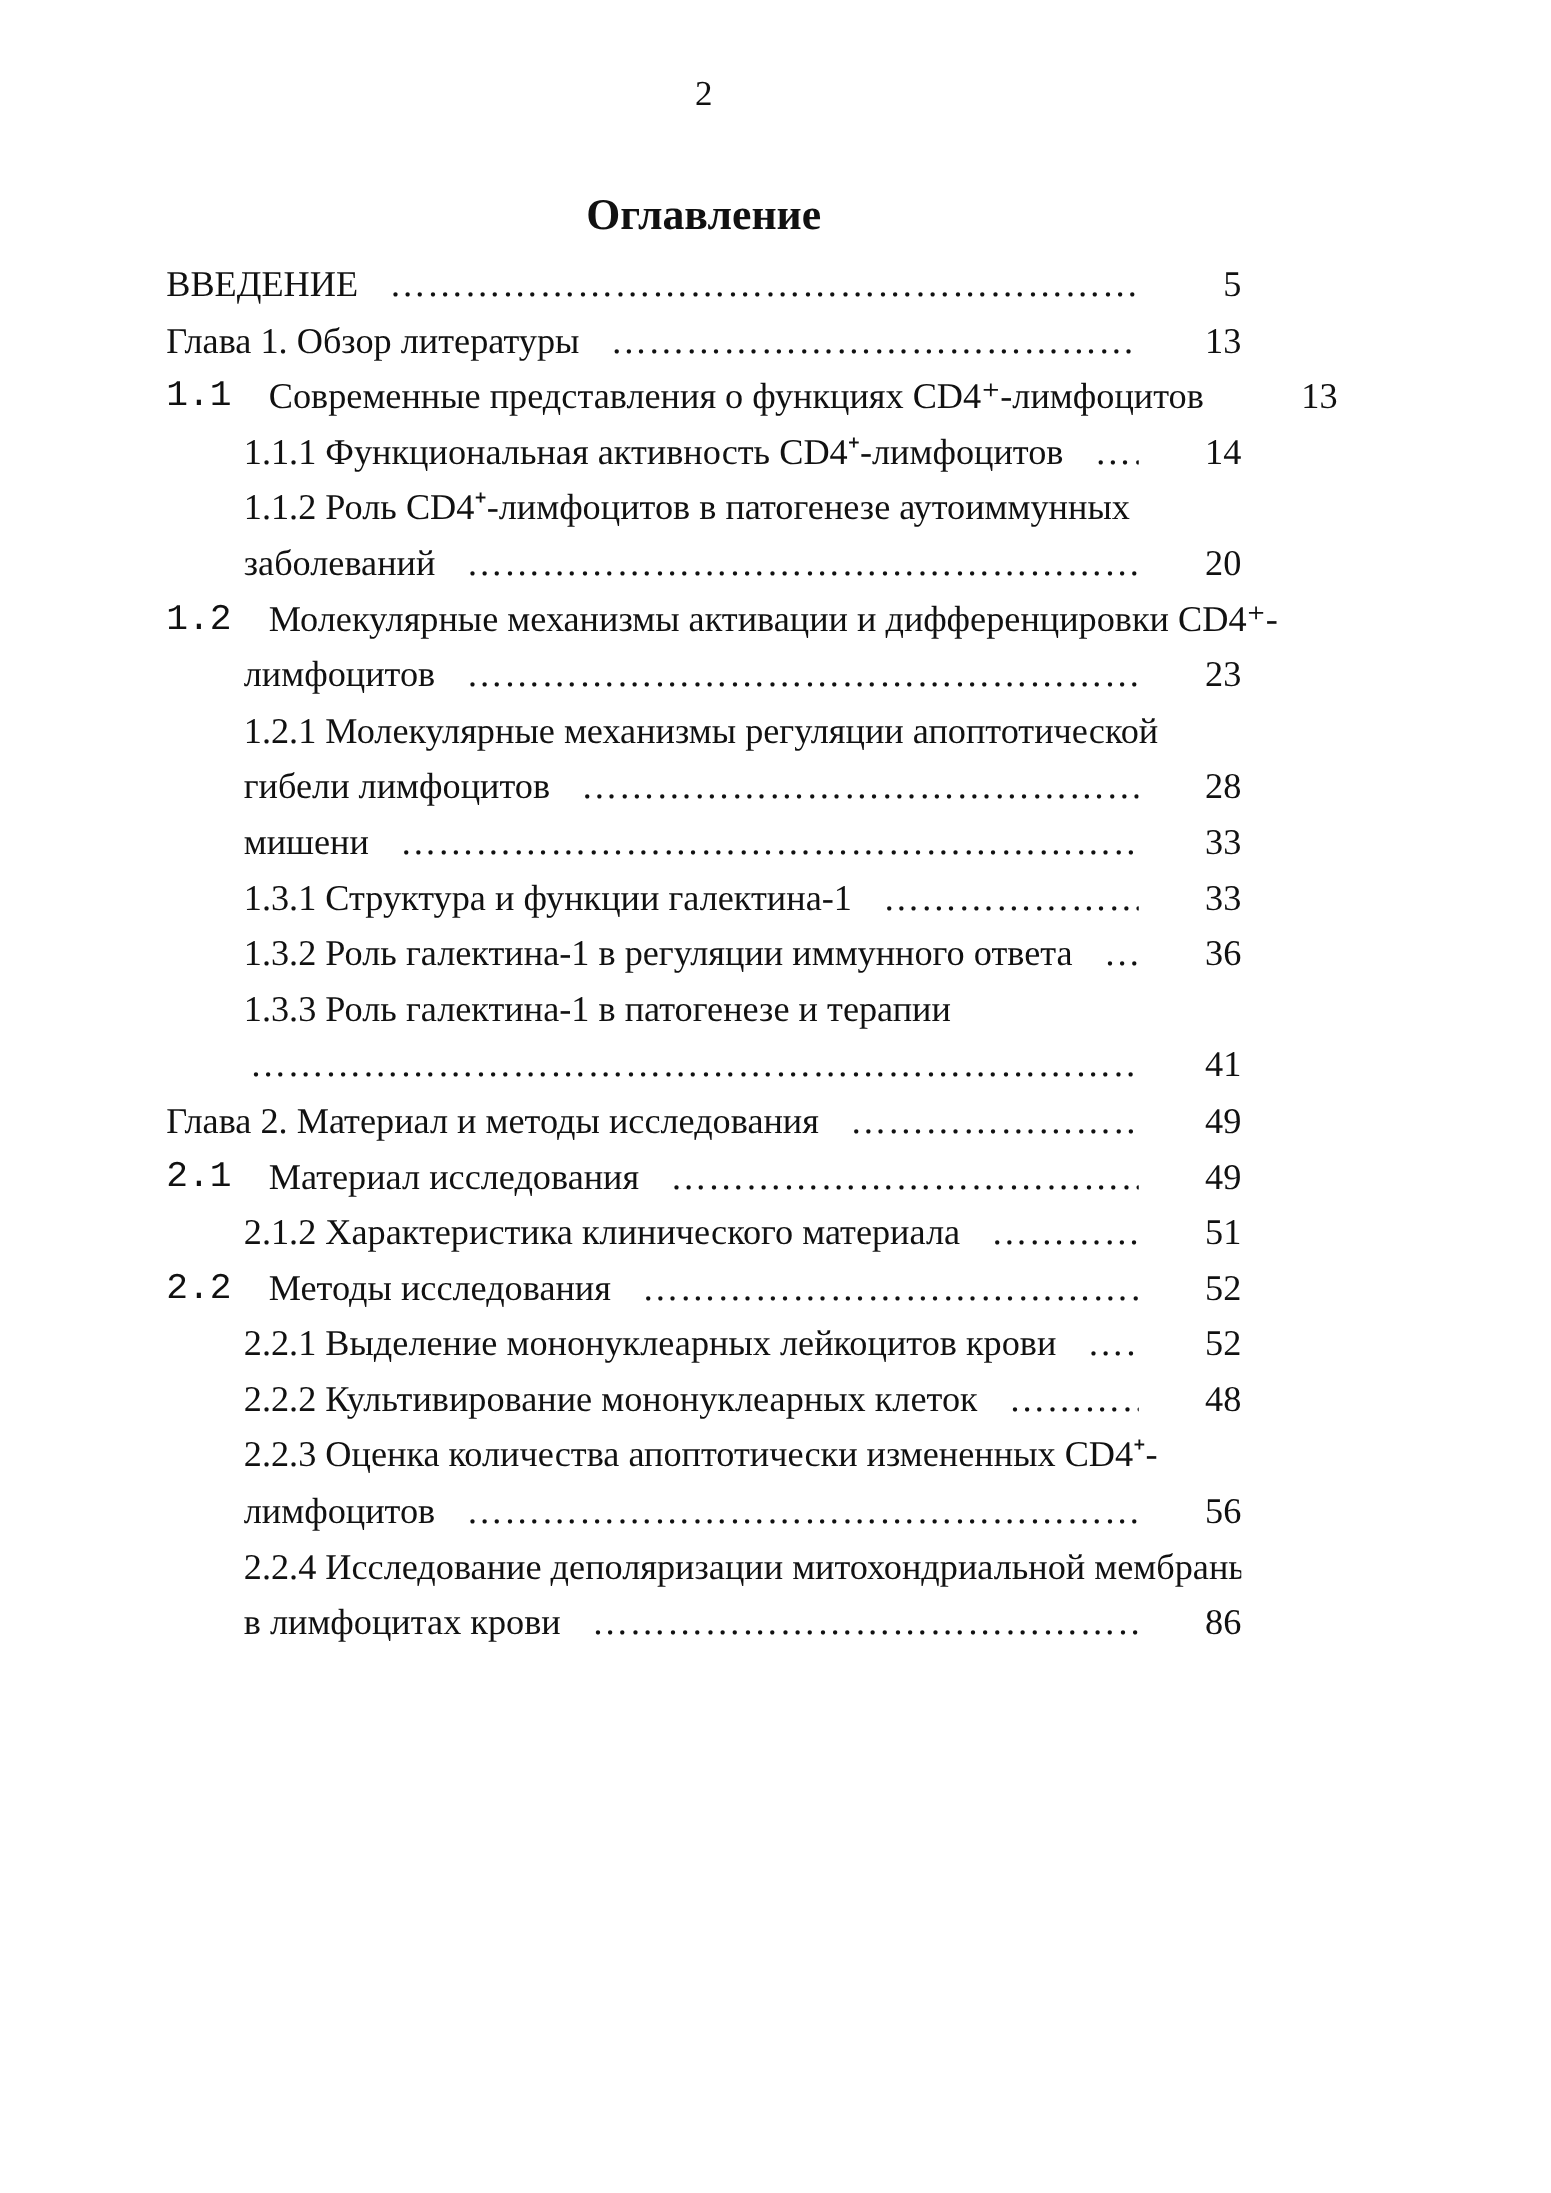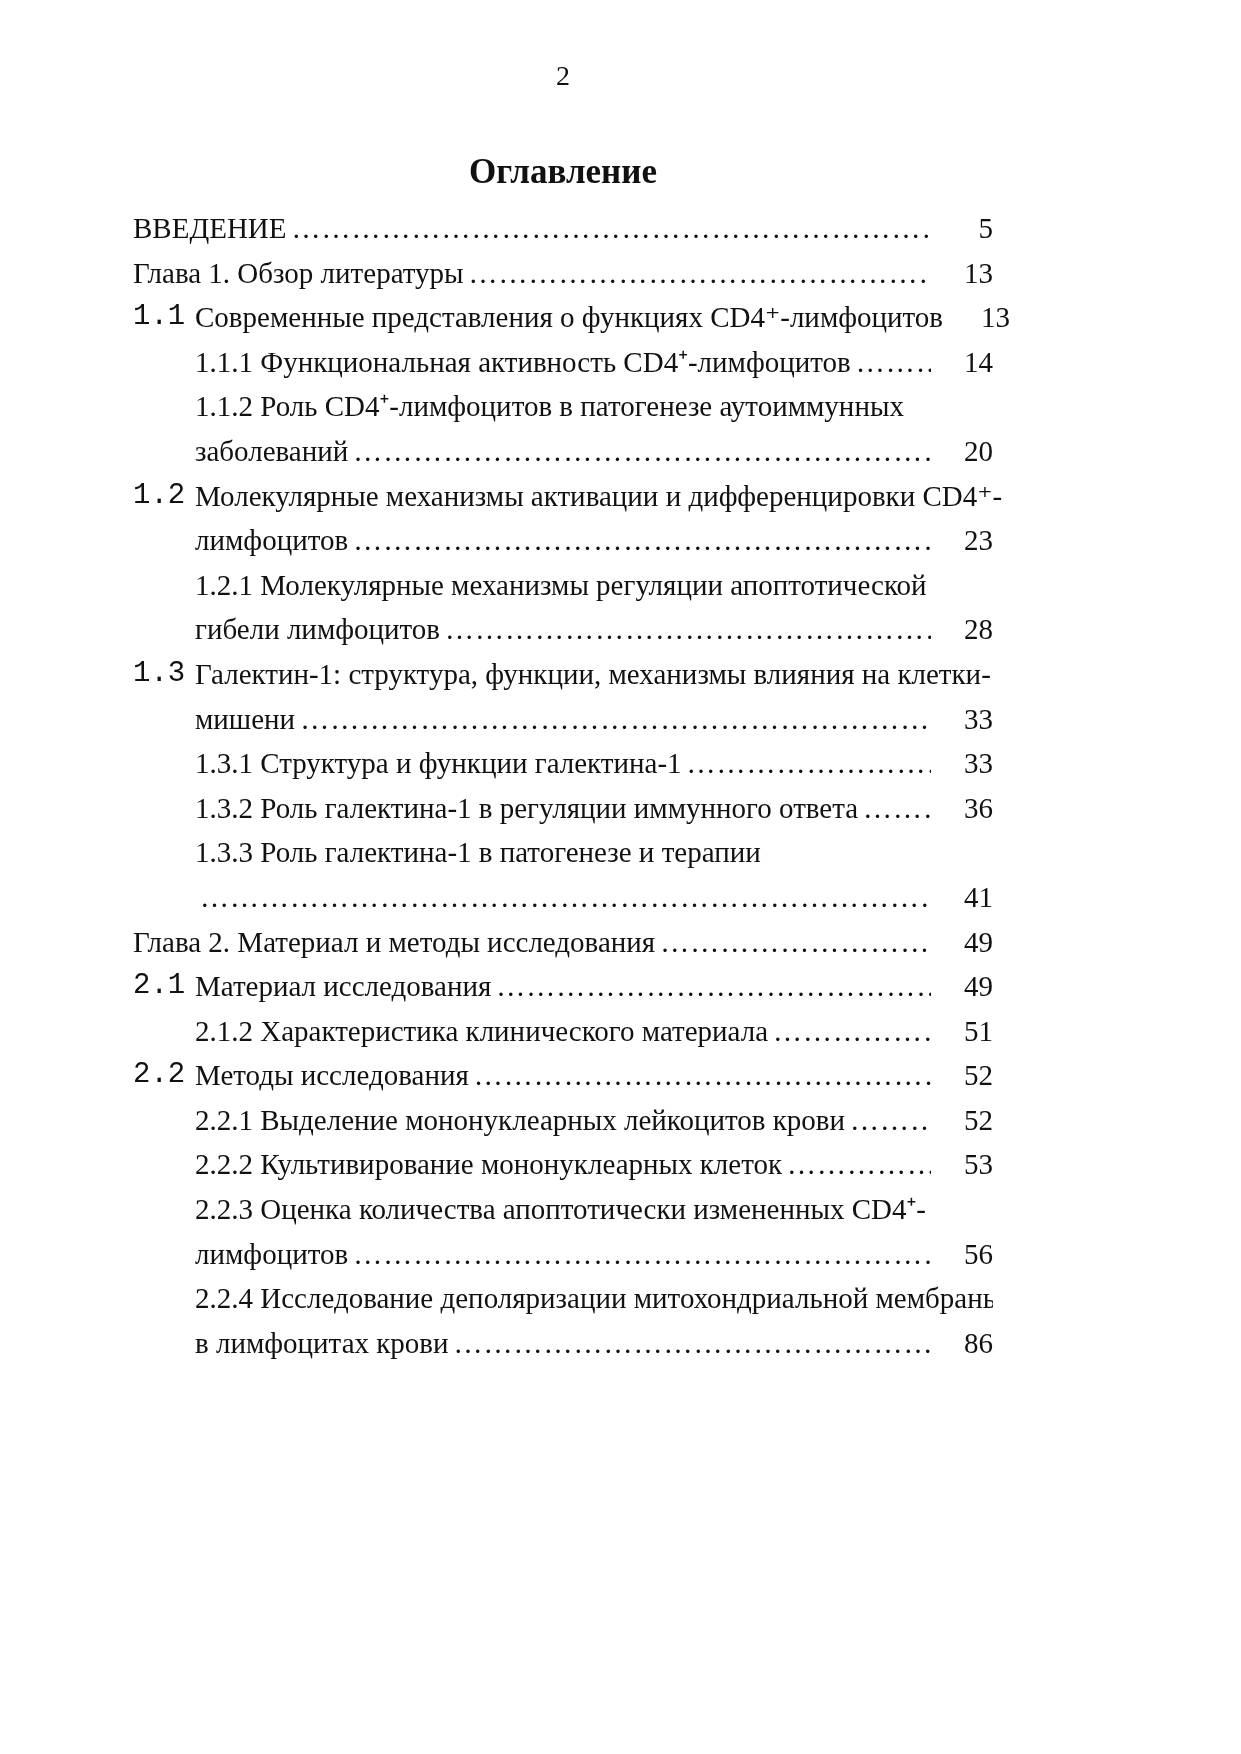--- a/index.html
+++ b/index.html
@@ -31,20 +31,21 @@
     margin-top: 58px;
   }
   .toc {
     margin-top: 14px;
   }
   .toc-row {
     display: flex;
     align-items: flex-start;
     line-height: 44.6px;
     white-space: nowrap;
+    gap: 20px;
   }
   .toc-row.indent {
     padding-left: 62px;
     font-family: Liberation Serif, serif;
   }
   .row-label {
     flex: 0 0 62px;
     font-family: Liberation Mono, monospace;
   }
   .row-text {
@@ -115,24 +116,20 @@
         <span class="row-page">23</span>
       </div>
       <div class="toc-row indent">
         <span class="row-text">1.2.1 Молекулярные механизмы регуляции апоптотической</span>
       </div>
       <div class="toc-row indent">
         <span class="row-text">гибели лимфоцитов</span>
         <span class="row-dots">……………………………………………………………………………………………………………………………………</span>
         <span class="row-page">28</span>
       </div>
-      <div class="toc-row">
-        <span class="row-label">1.3</span>
-        <span class="row-text">Галектин-1: структура, функции, механизмы влияния на клетки-</span>
-      </div>
       <div class="toc-row indent">
         <span class="row-text">мишени</span>
         <span class="row-dots">……………………………………………………………………………………………………………………………………</span>
         <span class="row-page">33</span>
       </div>
       <div class="toc-row indent">
         <span class="row-text">1.3.1 Структура и функции галектина-1</span>
         <span class="row-dots">……………………………………………………………………………………………………………………………………</span>
         <span class="row-page">33</span>
       </div>
@@ -171,21 +168,21 @@
         <span class="row-page">52</span>
       </div>
       <div class="toc-row indent">
         <span class="row-text">2.2.1 Выделение мононуклеарных лейкоцитов крови</span>
         <span class="row-dots">……………………………………………………………………………………………………………………………………</span>
         <span class="row-page">52</span>
       </div>
       <div class="toc-row indent">
         <span class="row-text">2.2.2 Культивирование мононуклеарных клеток</span>
         <span class="row-dots">……………………………………………………………………………………………………………………………………</span>
-        <span class="row-page">53</span>
+        <span class="row-page">48</span>
       </div>
       <div class="toc-row indent">
         <span class="row-text">2.2.3 Оценка количества апоптотически измененных CD4⁺-</span>
       </div>
       <div class="toc-row indent">
         <span class="row-text">лимфоцитов</span>
         <span class="row-dots">……………………………………………………………………………………………………………………………………</span>
         <span class="row-page">56</span>
       </div>
       <div class="toc-row indent">

